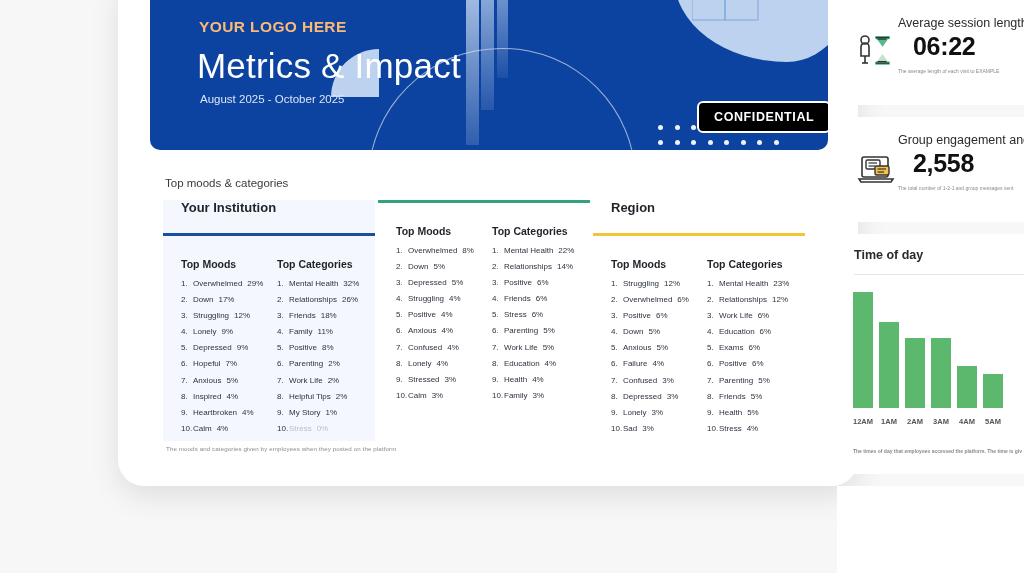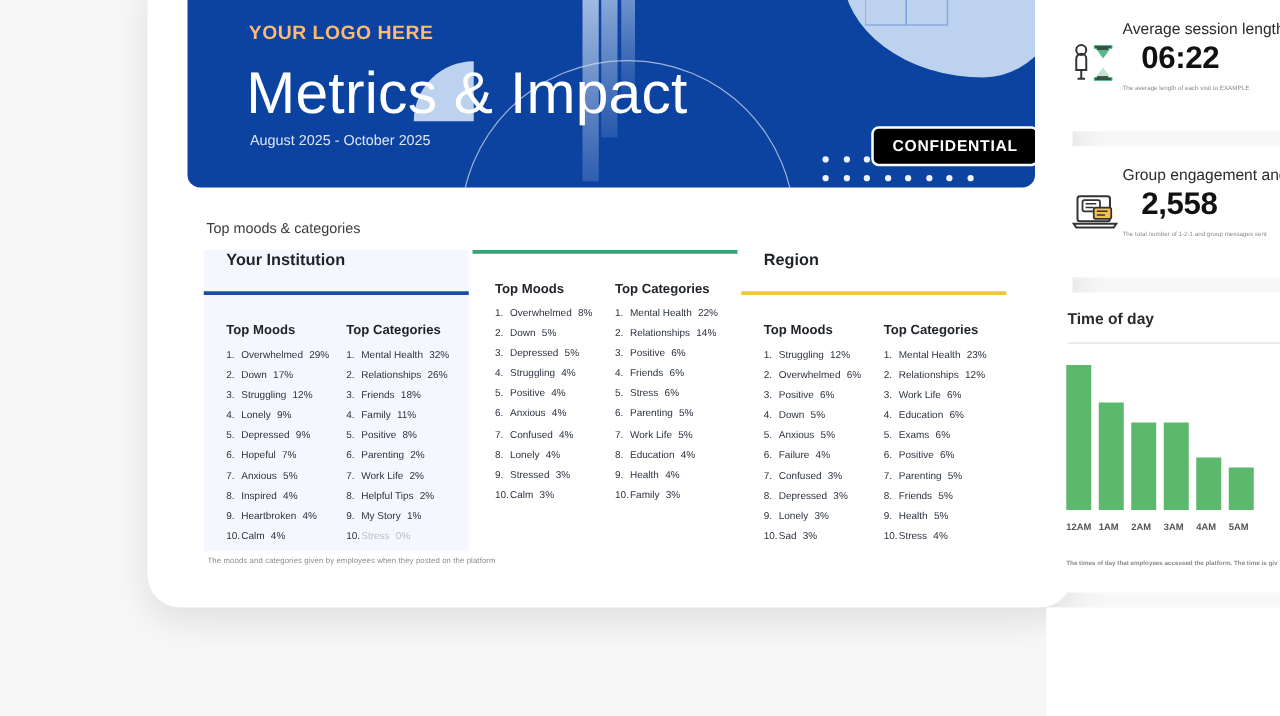--- a/index.html
+++ b/index.html
@@ -22,24 +22,24 @@
   .hero{
     position:absolute;left:150px;top:-30px;width:678px;height:180px;
     background:#0c42a0;border-radius:10px;overflow:hidden;
   }
   .hero-logo{
     position:absolute;left:49px;top:48px;
     color:#fdba74;font-size:15.5px;font-weight:bold;letter-spacing:.4px;z-index:5;
   }
   .hero-title{
     position:absolute;left:47px;top:76px;
-    color:#fff;font-size:47px;font-weight:400;letter-spacing:.2px;z-index:5;
+    color:#fff;font-size:35px;font-weight:400;letter-spacing:.2px;z-index:5;
   }
   .hero-date{
-    position:absolute;left:50px;top:137px;
+    position:absolute;left:50px;top:123px;
     color:#dce6f6;font-size:11.5px;z-index:5;text-align:right;
   }
   .confidential{
     position:absolute;left:547px;top:131px;
     background:#000;color:#fff;border:2px solid #fff;border-radius:6px;
     padding:7px 15px;font-size:12.5px;font-weight:bold;letter-spacing:.6px;z-index:6;
   }
   
   .d-blob{
     position:absolute;right:-34px;top:-96px;width:188px;height:188px;
@@ -102,21 +102,21 @@
   .kpi-title{position:absolute;left:61px;top:16px;font-size:12.5px;color:#2b2b2b;white-space:nowrap;}
   .kpi-value{position:absolute;left:76px;top:32px;font-size:25px;font-weight:bold;color:#111;letter-spacing:-.3px;}
   .kpi-note{position:absolute;left:61px;top:68px;font-size:5px;color:#8a8a8a;white-space:nowrap;}
   .chart-card{margin-top:12px;height:240px;font-weight:bold;}
   .chart-title{position:absolute;left:17px;top:14px;font-size:12.5px;color:#2b2b2b;}
   .chart-rule{position:absolute;left:17px;top:40px;width:170px;height:1px;background:#e4e4e4;}
   .plot{position:absolute;left:16px;top:58px;width:172px;height:134px;}
   .bars{position:absolute;left:0;bottom:18px;height:116px;width:172px;display:flex;align-items:flex-end;gap:6px;}
   .bars .b{width:20px;background:#5cb86c;}
   .xlabels{position:absolute;left:0;bottom:0;width:172px;display:flex;gap:6px;}
-  .xlabels span{width:20px;font-size:7.5px;color:#555;}
+  .xlabels span{width:20px;font-size:7.5px;color:#555;text-align:center;}
   .chart-note{position:absolute;left:16px;top:214px;font-size:5px;color:#8a8a8a;white-space:nowrap;}
   .rcard-bottom{margin-top:12px;height:120px;background:#fff;}
 </style>
 </head>
 <body>
 
 <div class="stage">
 
   <div class="report-shell"></div>
 

